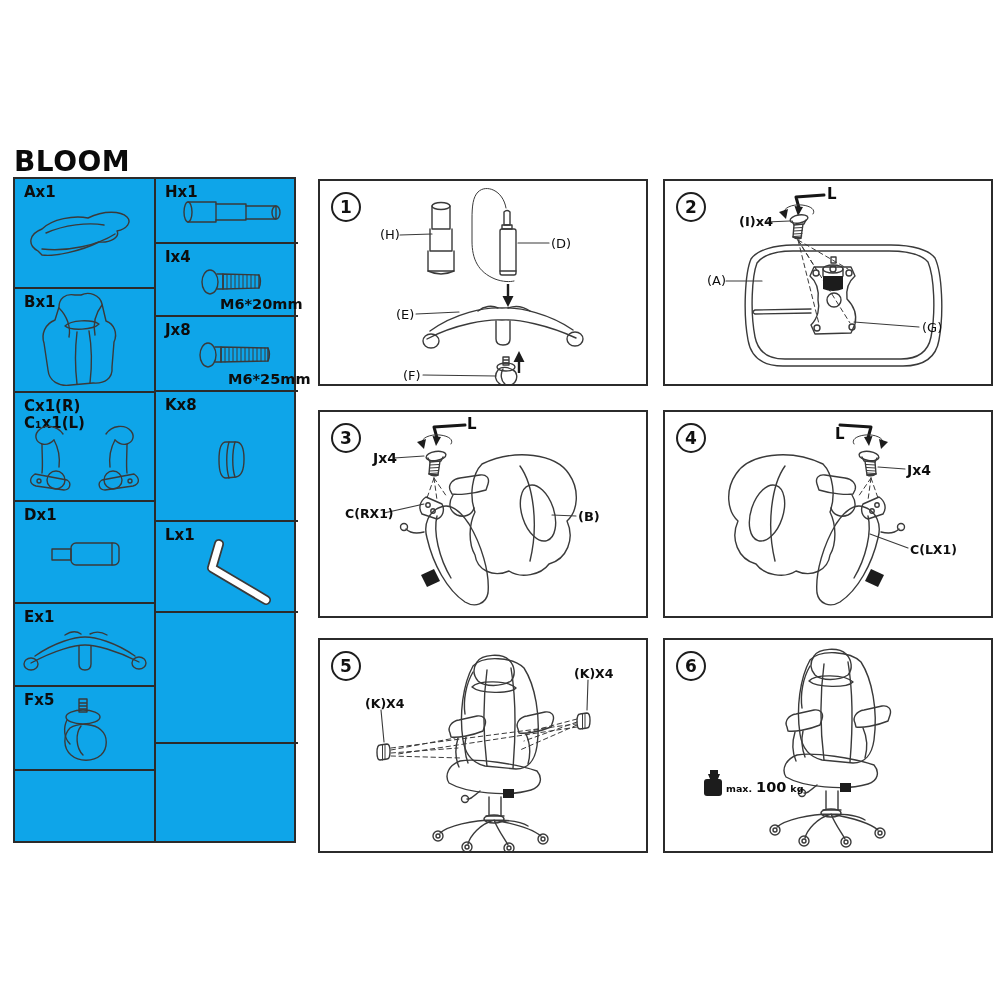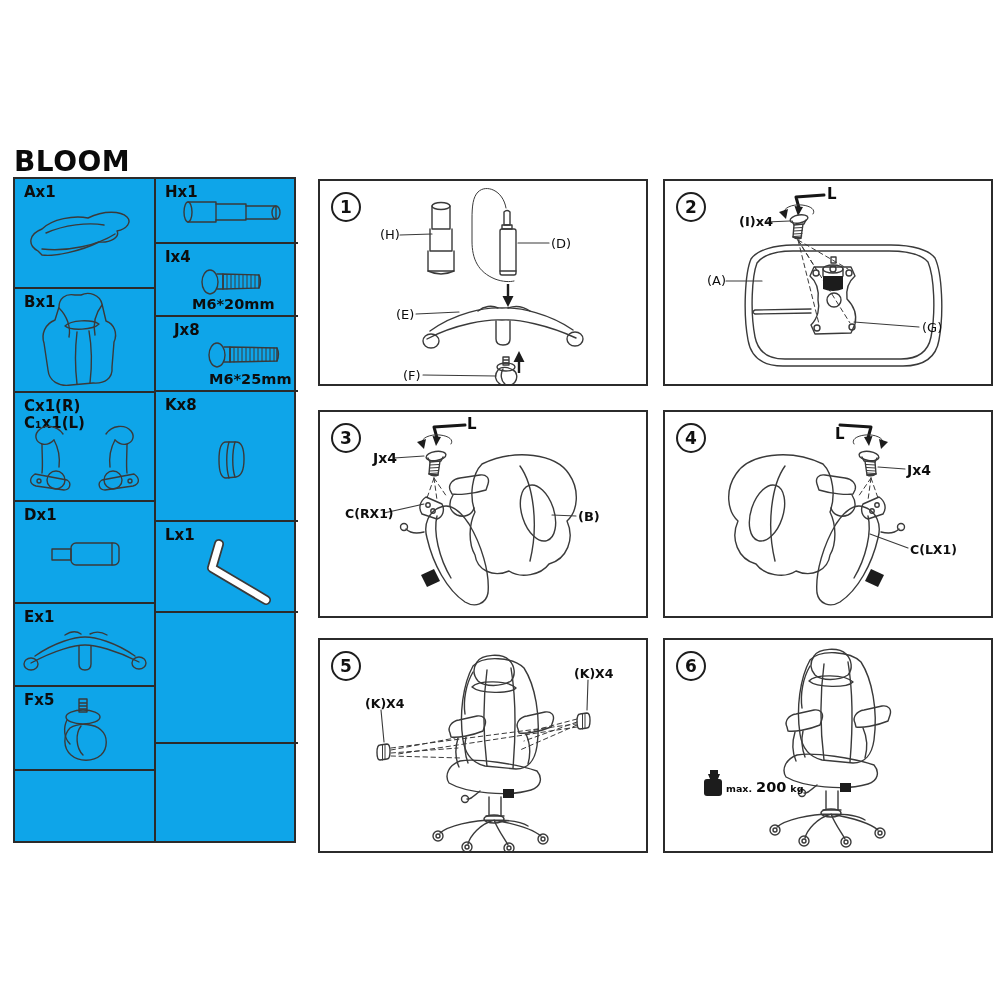--- a/index.html
+++ b/index.html
@@ -5,21 +5,21 @@
   html,body{margin:0;padding:0;background:#f4f4f4;}
   .page{position:relative;width:1000px;height:1000px;background:#ffffff;
         font-family:"DejaVu Sans","Liberation Sans",sans-serif;color:#111;overflow:hidden;}
   .abs{position:absolute;}
   .title{font-size:28px;font-weight:800;letter-spacing:.5px;color:#0a0a0a;}
   .panel{position:absolute;border:2px solid #2b2b2b;box-sizing:border-box;background:#fff;}
   .tbl{position:absolute;border:2px solid #2b2b2b;box-sizing:border-box;background:#0ea5e9;}
   .grid{position:absolute;background:#2b2b2b;}
   .cell{position:absolute;}
   .plabel{position:absolute;left:9px;top:5px;font-size:15px;font-weight:600;color:#0d0d0d;line-height:17px;white-space:nowrap;}
-  .psize{position:absolute;font-size:14.5px;font-weight:600;color:#0d0d0d;white-space:nowrap;}
+  .psize{position:absolute;font-size:14.5px;font-weight:600;color:#0d0d0d;white-space:nowrap;margin-left:28px;}
   .stepnum{position:absolute;left:11px;top:11px;width:26px;height:26px;border:2px solid #1e1e1e;border-radius:50%;
            display:flex;align-items:center;justify-content:center;font-size:17px;font-weight:bold;color:#111;background:#fff;}
   .lbl{position:absolute;font-size:13px;color:#0d0d0d;white-space:nowrap;line-height:14px;}
   .b{font-weight:bold;}
   .sm{font-size:12.5px;}
   .lg{font-size:15px;}
   .wnote{position:absolute;display:flex;align-items:baseline;gap:4px;font-weight:bold;color:#0a0a0a;}
   .wnote .t1{font-size:9.5px;text-align:center;}
   .wnote .t2{font-size:14.5px;}
   .wnote .t3{font-size:9.5px;}
@@ -148,21 +148,21 @@
       <div class="psize" style="left:36px;top:52px;">M6*20mm</div>
       <svg class="d" width="142" height="71" viewBox="0 0 142 71">
         <ellipse cx="54" cy="38" rx="8" ry="12"></ellipse>
         <path d="M61,30 L67,30 L67,45 L61,45"></path>
         <path d="M67,30 L103,31 L103,44 L67,45 Z"></path>
         <path class="thin" d="M71,31 L71,45 M75,31 L75,44 M79,31 L79,44 M83,31 L83,44 M87,31 L87,44 M91,31 L91,44 M95,31 L95,44 M99,31 L99,44"></path>
         <path d="M103,31 Q106,37 103,44"></path>
       </svg>
     </div>
 
-    <div class="cell" style="left:150px;top:138px;width:142px;height:73px;">
+    <div class="cell" style="left:141px;top:138px;width:142px;height:73px;">
       <div class="plabel">Jx8</div>
       <div class="psize" style="left:44px;top:54px;">M6*25mm</div>
       <svg class="d" width="142" height="73" viewBox="0 0 142 73">
         <ellipse cx="52" cy="38" rx="8" ry="12"></ellipse>
         <path d="M59,30 L65,30 L65,45 L59,45"></path>
         <path d="M65,30 L112,31 L112,44 L65,45 Z"></path>
         <path class="thin" d="M69,31 L69,45 M73,31 L73,44 M77,31 L77,44 M81,31 L81,44 M85,31 L85,44 M89,31 L89,44 M93,31 L93,44 M97,31 L97,44 M101,31 L101,44 M105,31 L105,44 M109,31 L109,44"></path>
         <path d="M112,31 Q115,37 112,44"></path>
       </svg>
     </div>
@@ -434,18 +434,18 @@
       </g>
 
       <g>
         <path class="fill" d="M45,130 L53,130 L53,134 L45,134 Z"></path>
         <path class="fill" d="M43,134 L55,134 L53,139 L45,139 Z"></path>
         <rect class="fill" x="39" y="139" width="18" height="17" rx="3" style="fill:#1c1c1c;stroke:none;"></rect>
       </g>
     </svg>
     <div class="wnote" style="left:61px;top:139px;">
       <span class="t1">max.</span>
-      <span class="t2">200</span>
+      <span class="t2">100</span>
       <span class="t3">kg</span>
     </div>
   </div>
 
 </div>
 
 </body></html>

